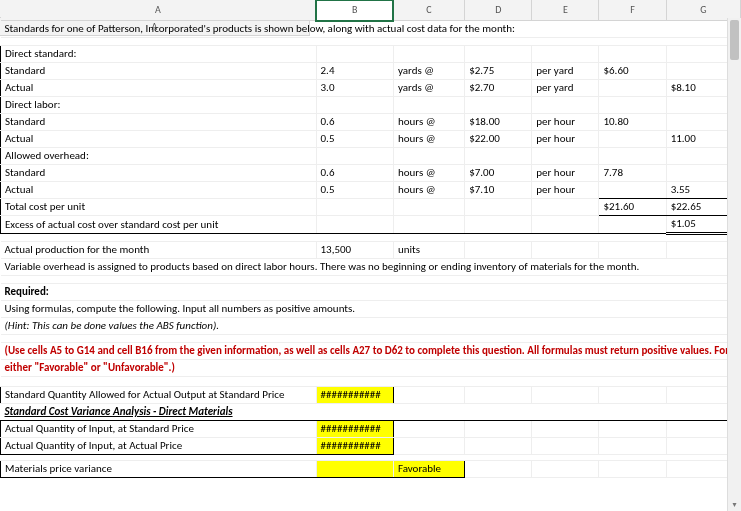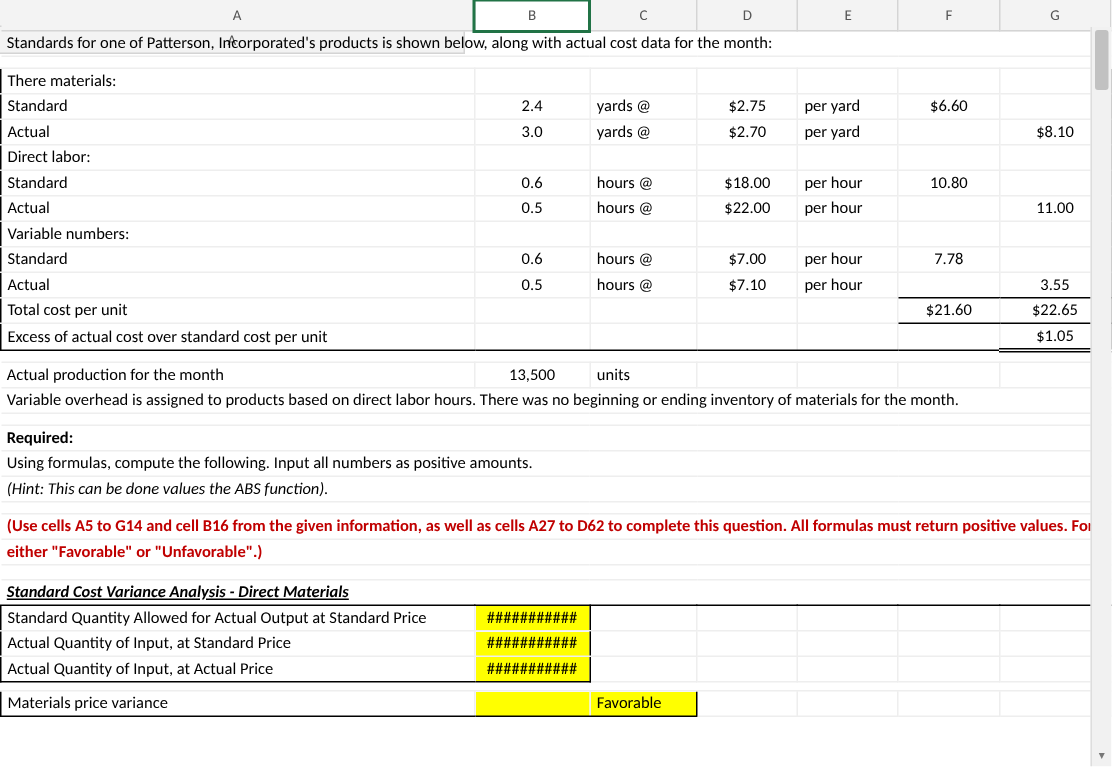--- a/index.html
+++ b/index.html
@@ -31,21 +31,21 @@
   }
   .cell {
     height: 16px;
     line-height: 16px;
     padding: 0 4px;
     overflow: hidden;
     white-space: nowrap;
     border-right: 1px solid #eee;
     border-bottom: 1px solid #eee;
   }
-  .r { text-align: center; }
+  .r { text-align: left; }
   .bold { font-weight: bold; margin-left: 16px; }
   .ital { font-style: italic; }
   .red { color: #c00000; }
   .yellow-fill { background: #ffff00; }
   .bt { border-top: 1px solid #000 !important; }
   .bb { border-bottom: 1px solid #000 !important; }
   .bl { border-left: 1px solid #000 !important; }
   .br { border-right: 1px solid #000 !important; }
   .selected {
     outline: 2px solid #217346;
@@ -106,21 +106,21 @@
 </tr>
 
 <tr>
           <td colspan="7" class="cell">Standards for one of Patterson, Incorporated's products is shown below, along with actual cost data for the month:</td>
         </tr>
 <tr>
           <td colspan="7" class="cell" style="height:8px;"></td>
         </tr>
 
 <tr>
-  <td class="cell bt bl">There materials:</td>
+  <td class="cell bt bl">Direct standard:</td>
   <td class="cell bt"></td>
           <td class="cell bt"></td>
   <td class="cell bt"></td>
           <td class="cell bt"></td>
   <td class="cell bt"></td>
           <td class="cell bt br"></td>
 </tr>
 <tr>
   <td class="cell bl">Standard</td>
   <td class="cell r">2.4</td>
@@ -160,21 +160,21 @@
 <tr>
   <td class="cell bl">Actual</td>
   <td class="cell r">0.5</td>
   <td class="cell">hours @</td>
   <td class="cell r">$22.00</td>
   <td class="cell">per hour</td>
   <td class="cell"></td>
   <td class="cell r br">11.00</td>
 </tr>
 <tr>
-  <td class="cell bl">Variable numbers:</td>
+  <td class="cell bl">Allowed overhead:</td>
   <td class="cell"></td>
           <td class="cell"></td>
   <td class="cell"></td>
           <td class="cell"></td>
   <td class="cell"></td>
           <td class="cell br"></td>
 </tr>
 <tr>
   <td class="cell bl">Standard</td>
   <td class="cell r">0.6</td>
@@ -252,32 +252,32 @@
         </tr>
 <tr>
           <td colspan="7" class="cell bold red">either "Favorable" or "Unfavorable".)</td>
         </tr>
 
 <tr>
           <td colspan="7" class="cell" style="height:10px;"></td>
         </tr>
 
 <tr>
-          <td colspan="7" class="cell bold ital bb" style="text-decoration:underline;">Standard Cost Variance Analysis - Direct Materials</td>
-        </tr>
-
-<tr>
   <td class="cell bl">  Standard Quantity Allowed for Actual Output at Standard Price</td>
   <td class="cell r yellow-fill br bl">###########</td>
   <td class="cell"></td>
           <td class="cell"></td>
   <td class="cell"></td>
           <td class="cell"></td>
           <td class="cell"></td>
 </tr>
+
+<tr>
+          <td colspan="7" class="cell bold ital bb" style="text-decoration:underline;">Standard Cost Variance Analysis - Direct Materials</td>
+        </tr>
 <tr>
   <td class="cell bl">  Actual Quantity of Input, at Standard Price</td>
   <td class="cell r yellow-fill br bl">###########</td>
   <td class="cell"></td>
           <td class="cell"></td>
   <td class="cell"></td>
           <td class="cell"></td>
           <td class="cell"></td>
 </tr>
 <tr>

